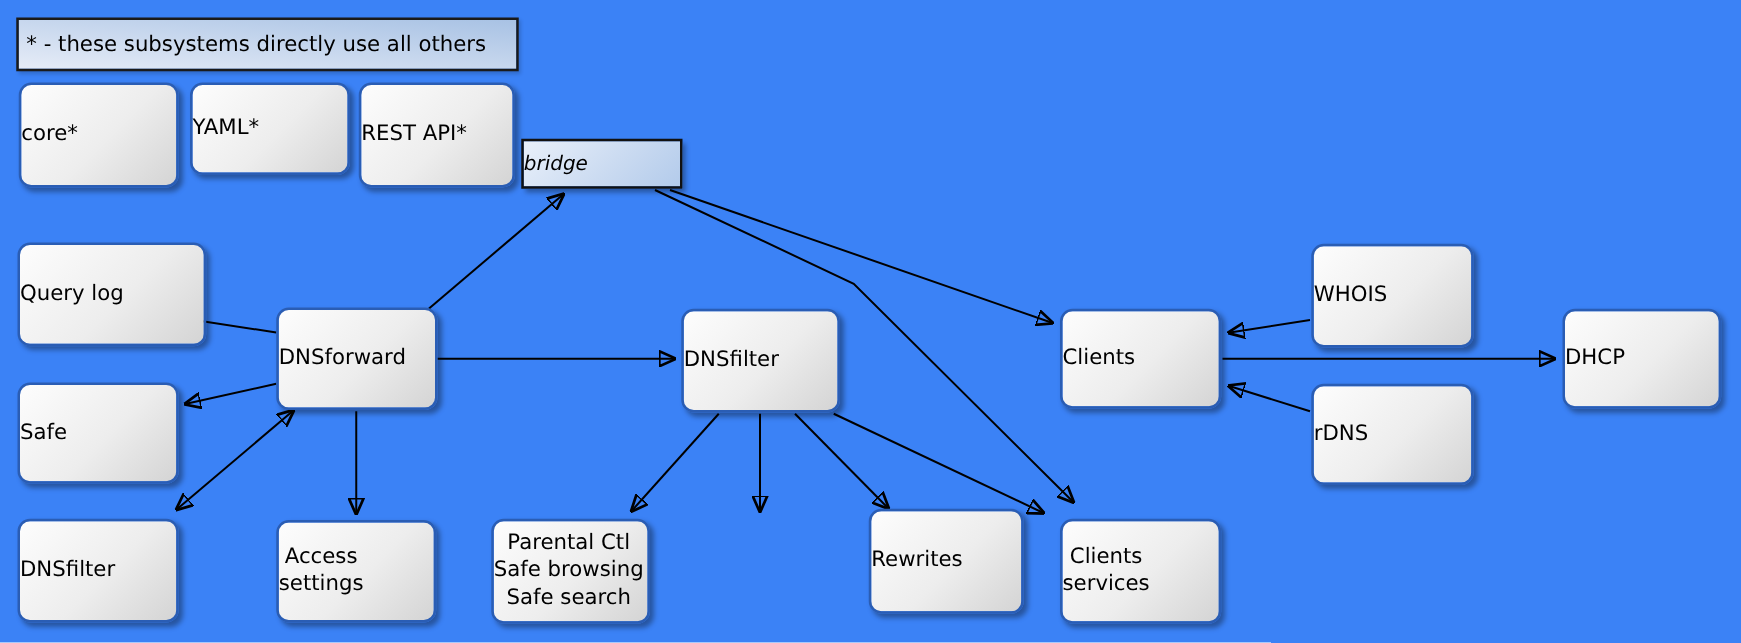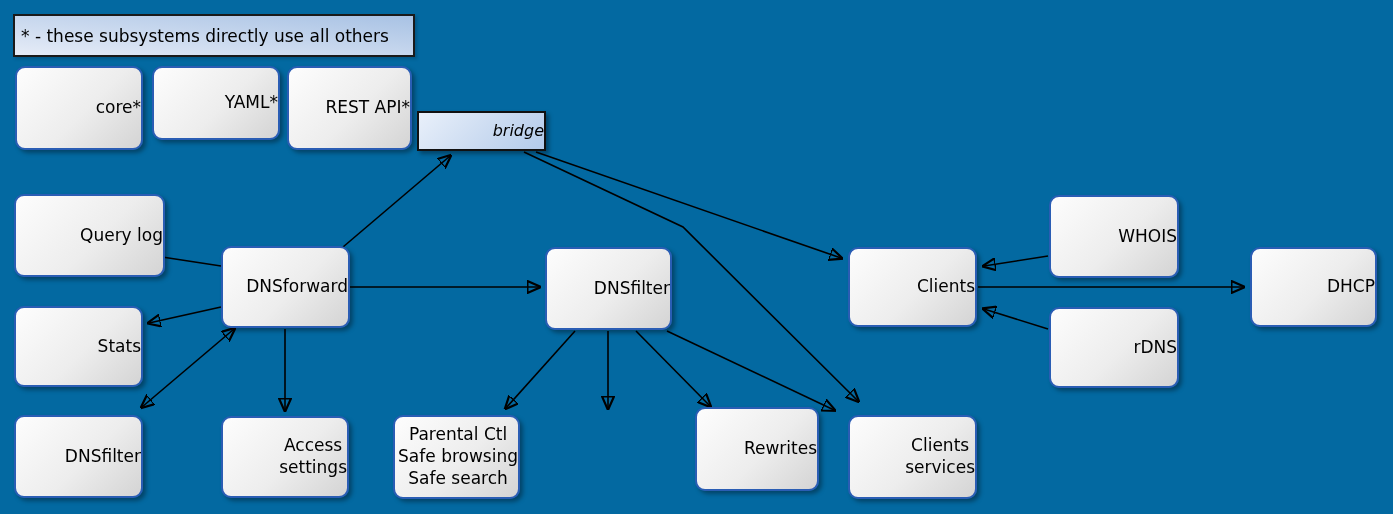--- a/index.html
+++ b/index.html
@@ -1,31 +1,31 @@
 <!DOCTYPE html>
 <html><head>
 <meta charset="utf-8">
 <style>
   html,body{margin:0;padding:0;background:#ffffff;}
   .canvas{
     position:relative;
     width:1393px;height:514px;
-    background:#0369a1;
+    background:#3b82f6;
     font-family:"DejaVu Sans","Liberation Sans",sans-serif;
     color:#000;
     overflow:hidden;
   }
   .edges{position:absolute;left:0;top:0;width:1393px;height:514px;pointer-events:none;}
   .edges path{stroke:#000;stroke-width:1.6;fill:none;}
   .node{
     position:absolute;box-sizing:border-box;
     border:2px solid #2a5db4;border-radius:10px;
     background:linear-gradient(135deg,#fdfdfd 0%,#ededed 55%,#d4d4d4 100%);
     box-shadow:3px 3px 4px rgba(0,0,0,0.35);
-    display:flex;align-items:center;justify-content:flex-end;
+    display:flex;align-items:center;justify-content:flex-start;
     text-align:center;font-size:17px;line-height:1.28;
   }
   .node span{white-space:pre-line;}
   .accent{
     border:2px solid #111;border-radius:0;
     background:linear-gradient(135deg,#e9f0fa 0%,#cbdbf1 55%,#b3cbeb 100%);
     box-shadow:3px 3px 4px rgba(0,0,0,0.35);
     font-size:16px;
     font-style:italic;
   }
@@ -80,21 +80,21 @@
     <span>REST API*</span>
   </div>
   <div class="node accent" style="left:417px;top:111px;width:129px;height:40px">
     <span>bridge</span>
   </div>
 
   <div class="node" style="left:14px;top:194px;width:151px;height:83px">
     <span>Query log</span>
   </div>
   <div class="node" style="left:14px;top:306px;width:129px;height:81px">
-    <span>Stats</span>
+    <span>Safe</span>
   </div>
   <div class="node" style="left:14px;top:415px;width:129px;height:83px">
     <span>DNSfilter</span>
   </div>
 
   <div class="node" style="left:221px;top:246px;width:129px;height:82px">
     <span>DNSforward</span>
   </div>
   <div class="node" style="left:221px;top:416px;width:128px;height:82px">
     <span>Access

